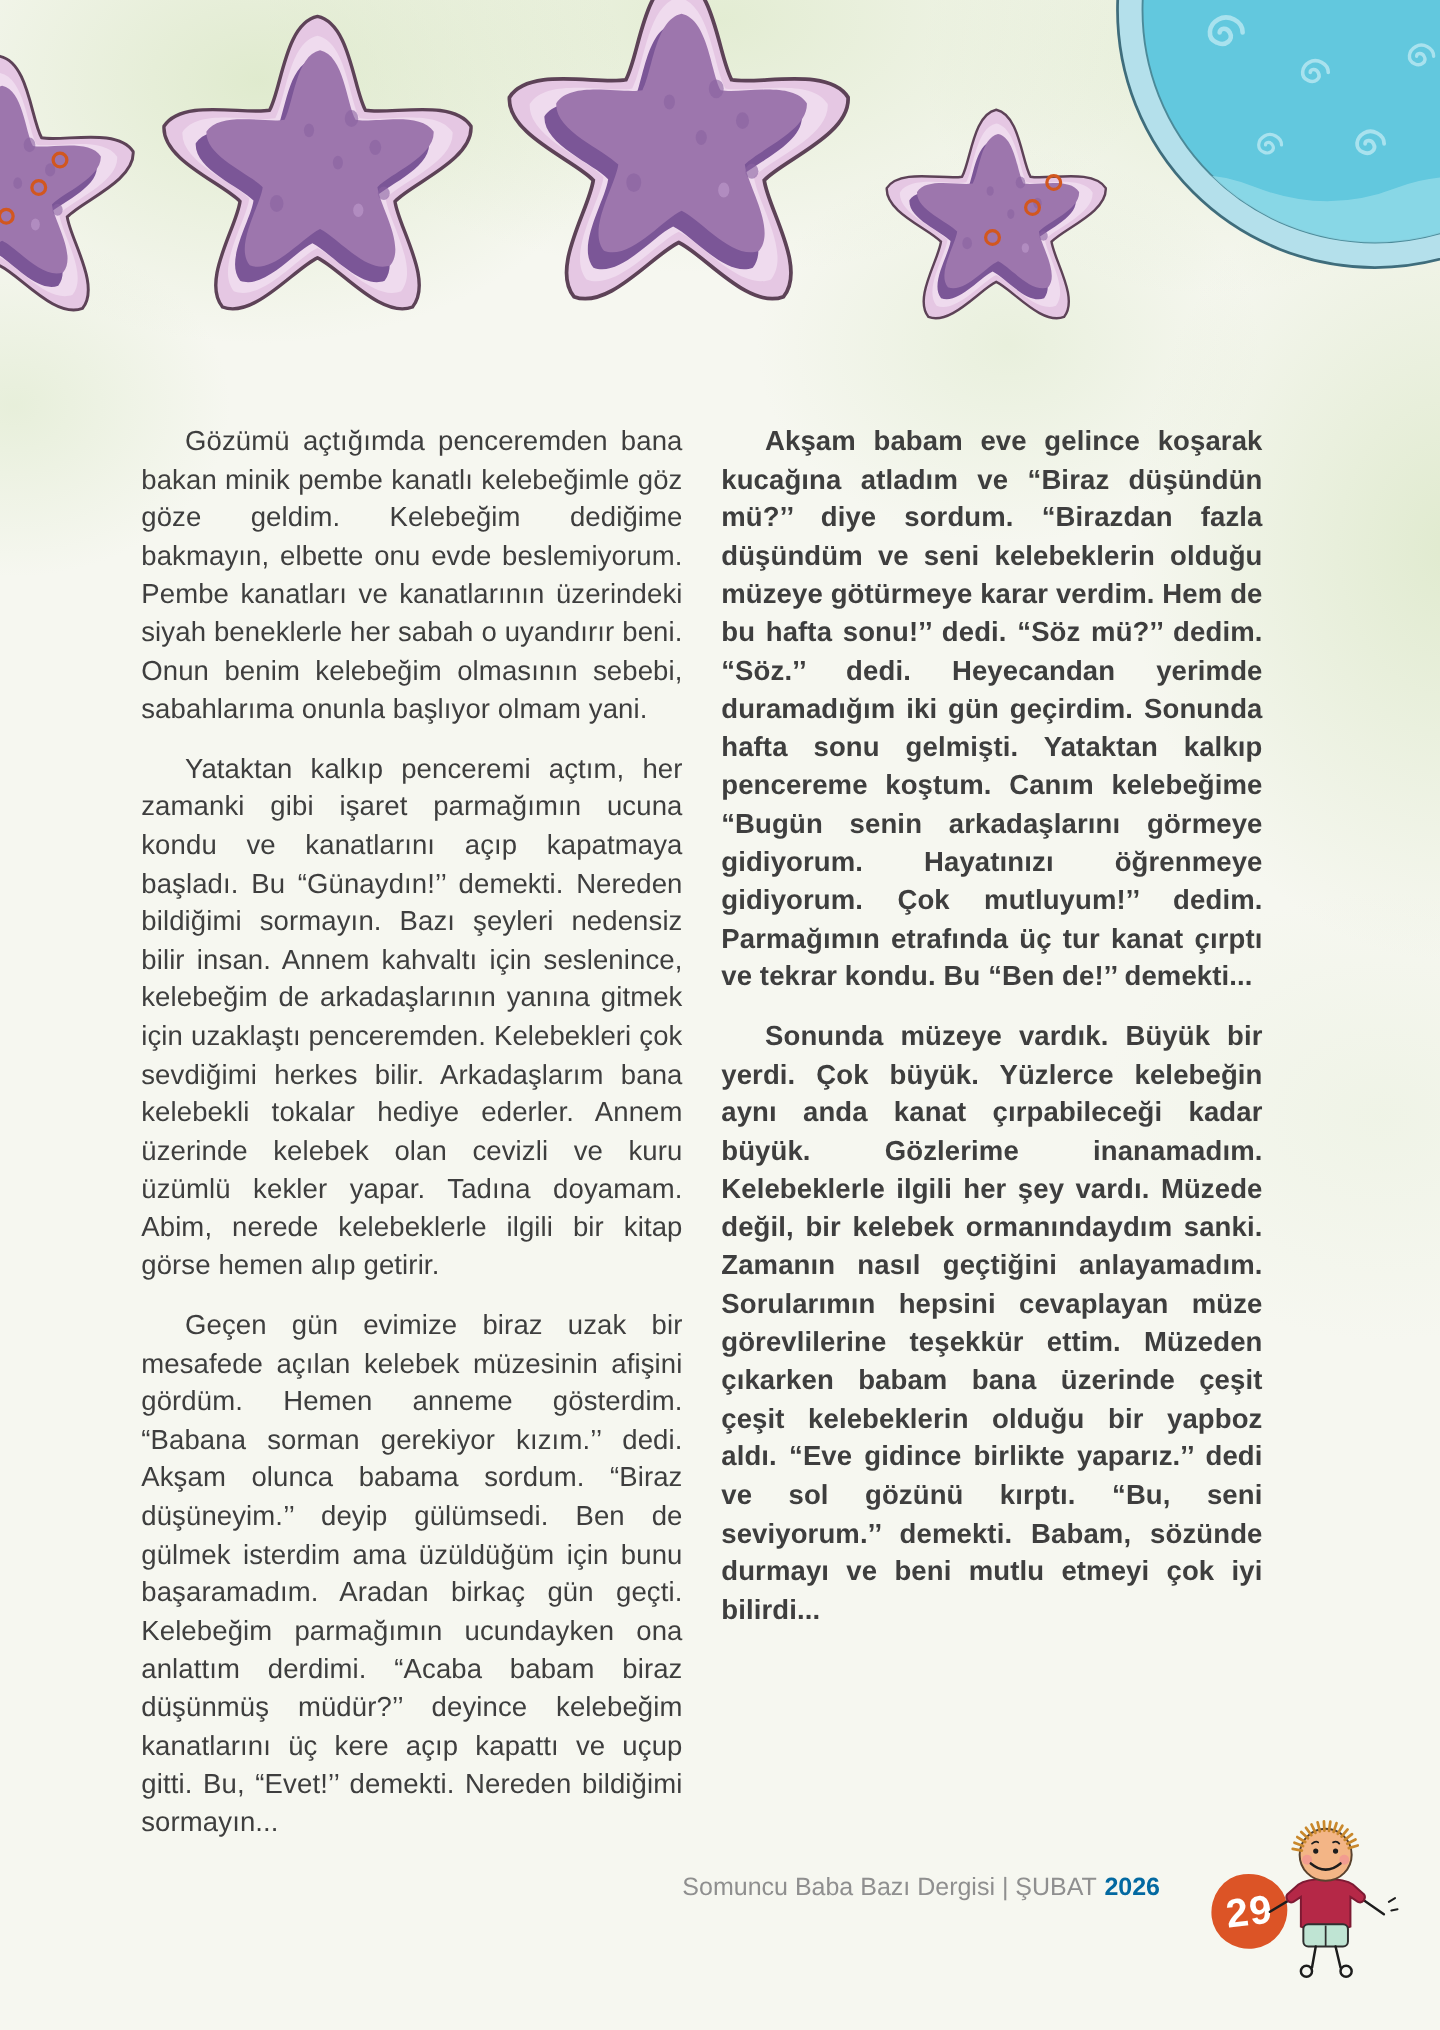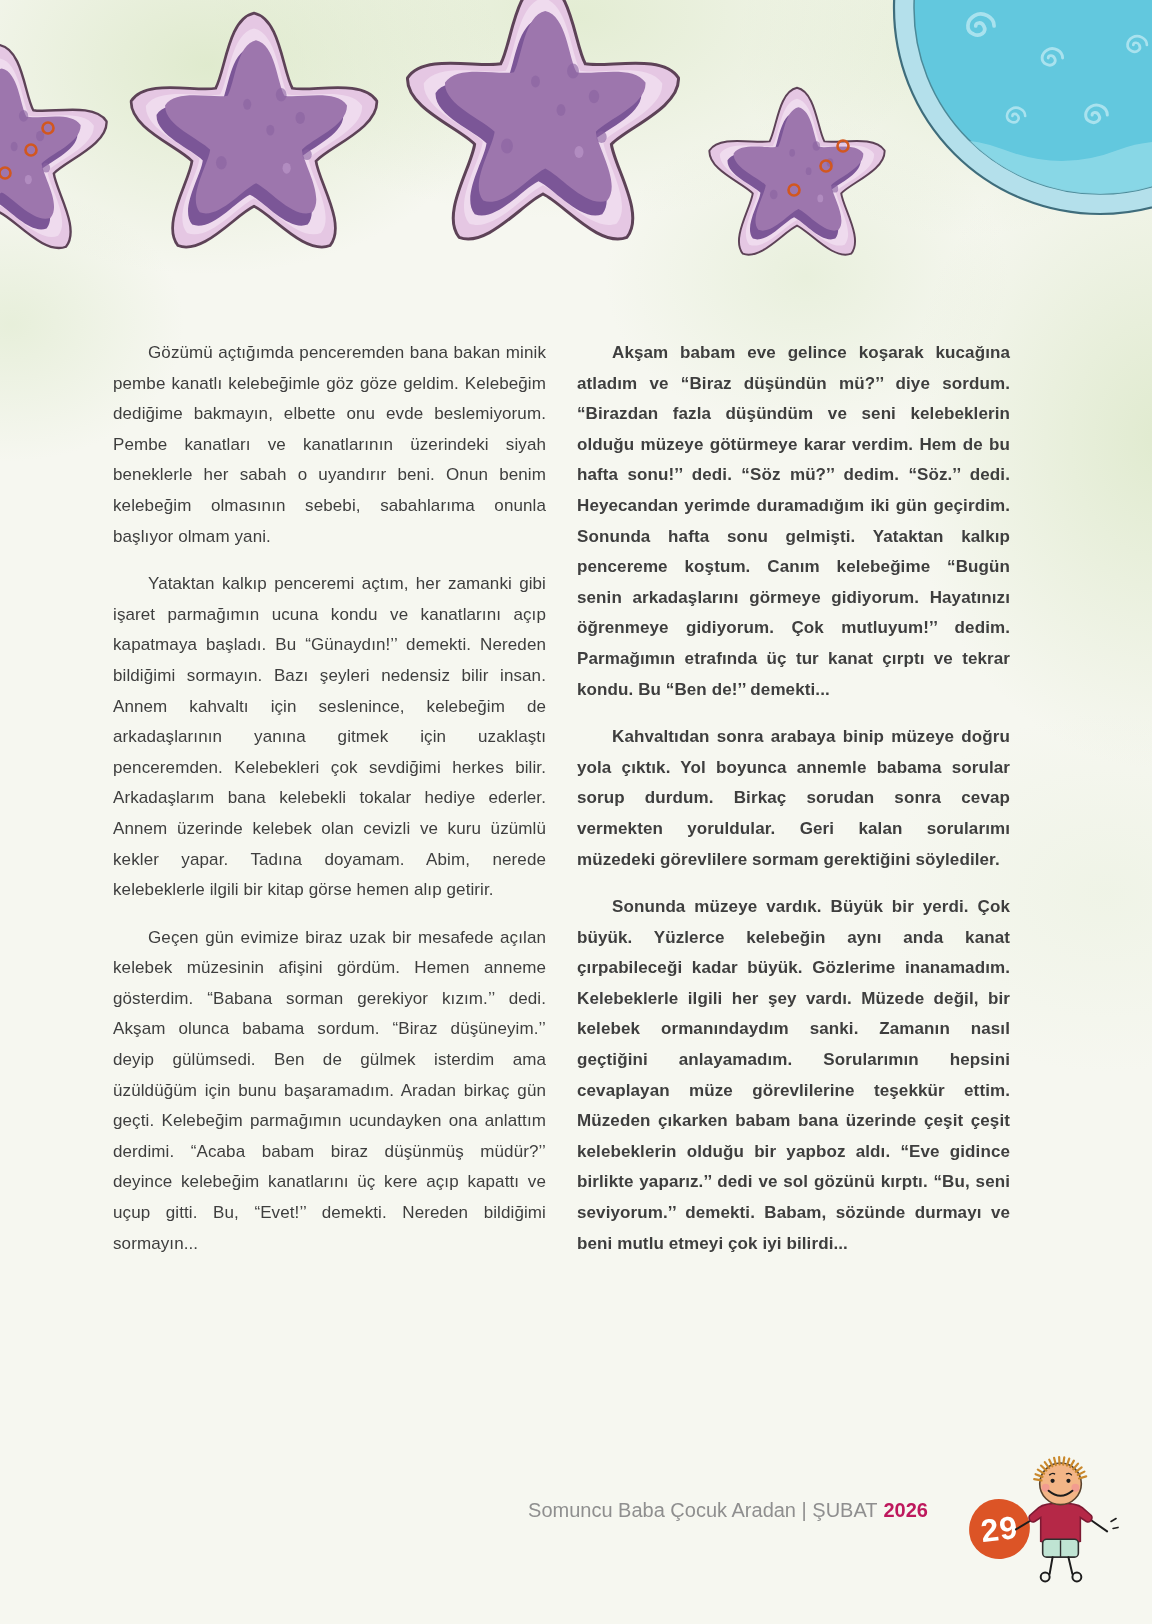--- a/index.html
+++ b/index.html
@@ -12,31 +12,31 @@
       radial-gradient(520px 290px at 50% 1%,  rgba(208,226,182,.50), transparent 70%),
       radial-gradient(320px 260px at 84% 3%,  rgba(211,228,188,.45), transparent 72%),
       radial-gradient(360px 460px at 101% 27%,rgba(206,224,180,.55), transparent 72%),
       radial-gradient(280px 220px at 70% 17%, rgba(213,229,192,.40), transparent 72%),
       radial-gradient(240px 190px at 1% 20%,  rgba(213,229,192,.45), transparent 72%),
       radial-gradient(300px 240px at 96% 55%, rgba(219,233,202,.25), transparent 75%);
   }
   .decor-top{position:absolute;top:0;left:0;}
   .column{
     position:absolute;top:338px;width:433px;
-    color:#3e3e3e;font-size:17px;line-height:30.6px;
+    color:#3e3e3e;font-size:22px;line-height:30.6px;
     text-align:justify;letter-spacing:.1px;
   }
   .col-left{left:113px;}
   .col-right{left:577px;font-weight:bold;}
   .column p{margin:0 0 17px 0;text-indent:35px;}
   .footer-credit{
     position:absolute;top:1499px;right:224px;
     font-size:20px;color:#8f8f8f;white-space:nowrap;
   }
-  .footer-credit .year{font-weight:bold;color:#be185d;margin-left:6px;}
+  .footer-credit .year{font-weight:bold;color:#0369a1;margin-left:6px;}
   .page-badge{
     position:absolute;left:969px;top:1499px;width:61px;height:60px;
     background:#dc5426;color:#ffffff;
     border-radius:48% 52% 50% 50% / 52% 48% 52% 48%;
     display:flex;align-items:center;justify-content:center;
     font-size:32px;font-weight:800;transform:rotate(-7deg);
     letter-spacing:1px;
   }
   .boy{position:absolute;left:1006px;top:1452px;}
 </style>
@@ -106,26 +106,25 @@
 </svg>
 
 <div class="column col-left">
   <p>Gözümü açtığımda penceremden bana bakan minik pembe kanatlı kelebeğimle göz göze geldim. Kelebeğim dediğime bakmayın, elbette onu evde beslemiyorum. Pembe kanatları ve kanatlarının üzerindeki siyah beneklerle her sabah o uyandırır beni. Onun benim kelebeğim olmasının sebebi, sabahlarıma onunla başlıyor olmam yani.</p>
   <p>Yataktan kalkıp penceremi açtım, her zamanki gibi işaret parmağımın ucuna kondu ve kanatlarını açıp kapatmaya başladı. Bu “Günaydın!’’ demekti. Nereden bildiğimi sormayın. Bazı şeyleri nedensiz bilir insan. Annem kahvaltı için seslenince, kelebeğim de arkadaşlarının yanına gitmek için uzaklaştı penceremden. Kelebekleri çok sevdiğimi herkes bilir. Arkadaşlarım bana kelebekli tokalar hediye ederler. Annem üzerinde kelebek olan cevizli ve kuru üzümlü kekler yapar. Tadına doyamam. Abim, nerede kelebeklerle ilgili bir kitap görse hemen alıp getirir.</p>
   <p>Geçen gün evimize biraz uzak bir mesafede açılan kelebek müzesinin afişini gördüm. Hemen anneme gösterdim. “Babana sorman gerekiyor kızım.’’ dedi. Akşam olunca babama sordum. “Biraz düşüneyim.’’ deyip gülümsedi. Ben de gülmek isterdim ama üzüldüğüm için bunu başaramadım. Aradan birkaç gün geçti. Kelebeğim parmağımın ucundayken ona anlattım derdimi. “Acaba babam biraz düşünmüş müdür?’’ deyince kelebeğim kanatlarını üç kere açıp kapattı ve uçup gitti. Bu, “Evet!’’ demekti. Nereden bildiğimi sormayın...</p>
 </div>
 
 <div class="column col-right">
   <p>Akşam babam eve gelince koşarak kucağına atladım ve “Biraz düşündün mü?’’ diye sordum. “Birazdan fazla düşündüm ve seni kelebeklerin olduğu müzeye götürmeye karar verdim. Hem de bu hafta sonu!’’ dedi. “Söz mü?’’ dedim. “Söz.’’ dedi. Heyecandan yerimde duramadığım iki gün geçirdim. Sonunda hafta sonu gelmişti. Yataktan kalkıp pencereme koştum. Canım kelebeğime “Bugün senin arkadaşlarını görmeye gidiyorum. Hayatınızı öğrenmeye gidiyorum. Çok mutluyum!’’ dedim. Parmağımın etrafında üç tur kanat çırptı ve tekrar kondu. Bu “Ben de!’’ demekti...</p>
-  <p>Kahvaltıdan sonra arabaya binip müzeye doğru yola çıktık. Yol boyunca annemle babama sorular sorup durdum. Birkaç sorudan sonra cevap vermekten yoruldular. Geri kalan sorularımı müzedeki görevlilere sormam gerektiğini söylediler.</p>
   <p>Sonunda müzeye vardık. Büyük bir yerdi. Çok büyük. Yüzlerce kelebeğin aynı anda kanat çırpabileceği kadar büyük. Gözlerime inanamadım. Kelebeklerle ilgili her şey vardı. Müzede değil, bir kelebek ormanındaydım sanki. Zamanın nasıl geçtiğini anlayamadım. Sorularımın hepsini cevaplayan müze görevlilerine teşekkür ettim. Müzeden çıkarken babam bana üzerinde çeşit çeşit kelebeklerin olduğu bir yapboz aldı. “Eve gidince birlikte yaparız.’’ dedi ve sol gözünü kırptı. “Bu, seni seviyorum.’’ demekti. Babam, sözünde durmayı ve beni mutlu etmeyi çok iyi bilirdi...</p>
 </div>
 
 <div class="footer-credit">
-  <span>Somuncu Baba Çocuk Aradan | ŞUBAT</span><span class="year">2026</span>
+  <span>Somuncu Baba Bazı Dergisi | ŞUBAT</span><span class="year">2026</span>
 </div>
 
 <div class="page-badge">
   <span>29</span>
 </div>
 
 <svg class="boy" width="114" height="134" viewBox="0 0 115 135" aria-hidden="true">
 
   <g stroke="#1d1d1d" stroke-width="2" stroke-linecap="round" fill="none">
     <path d="M30 66 L10 78"></path>

